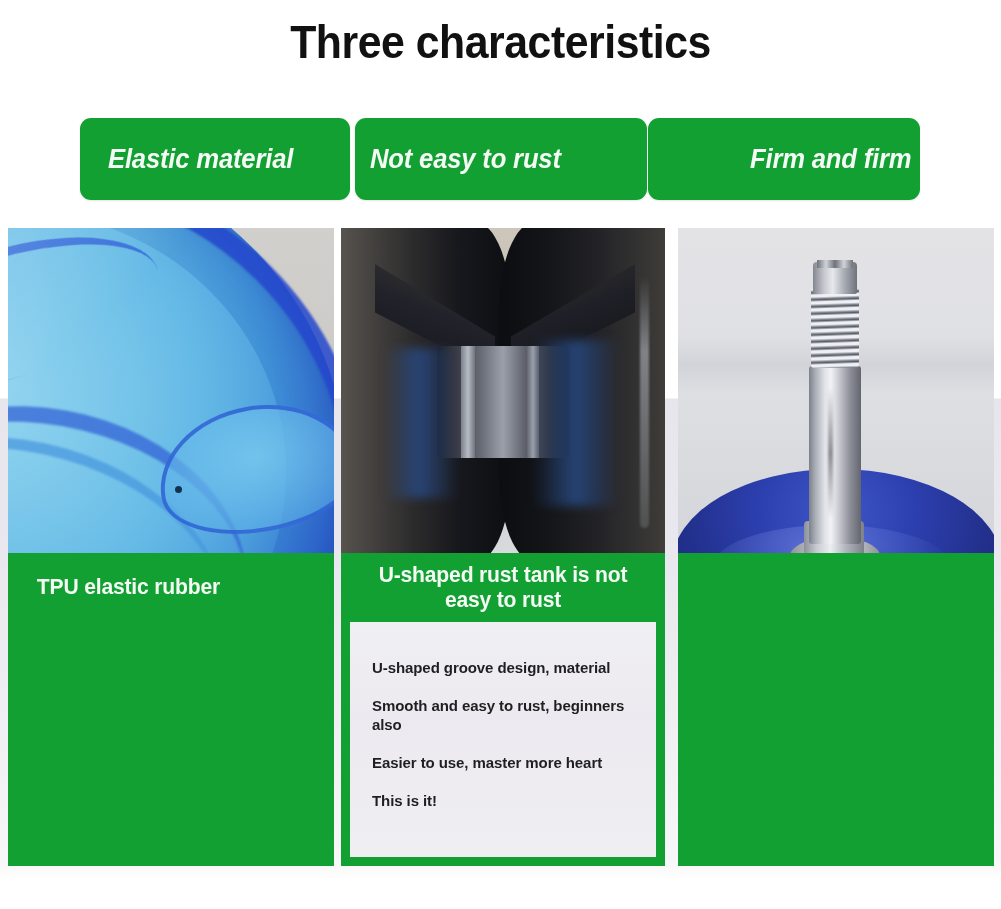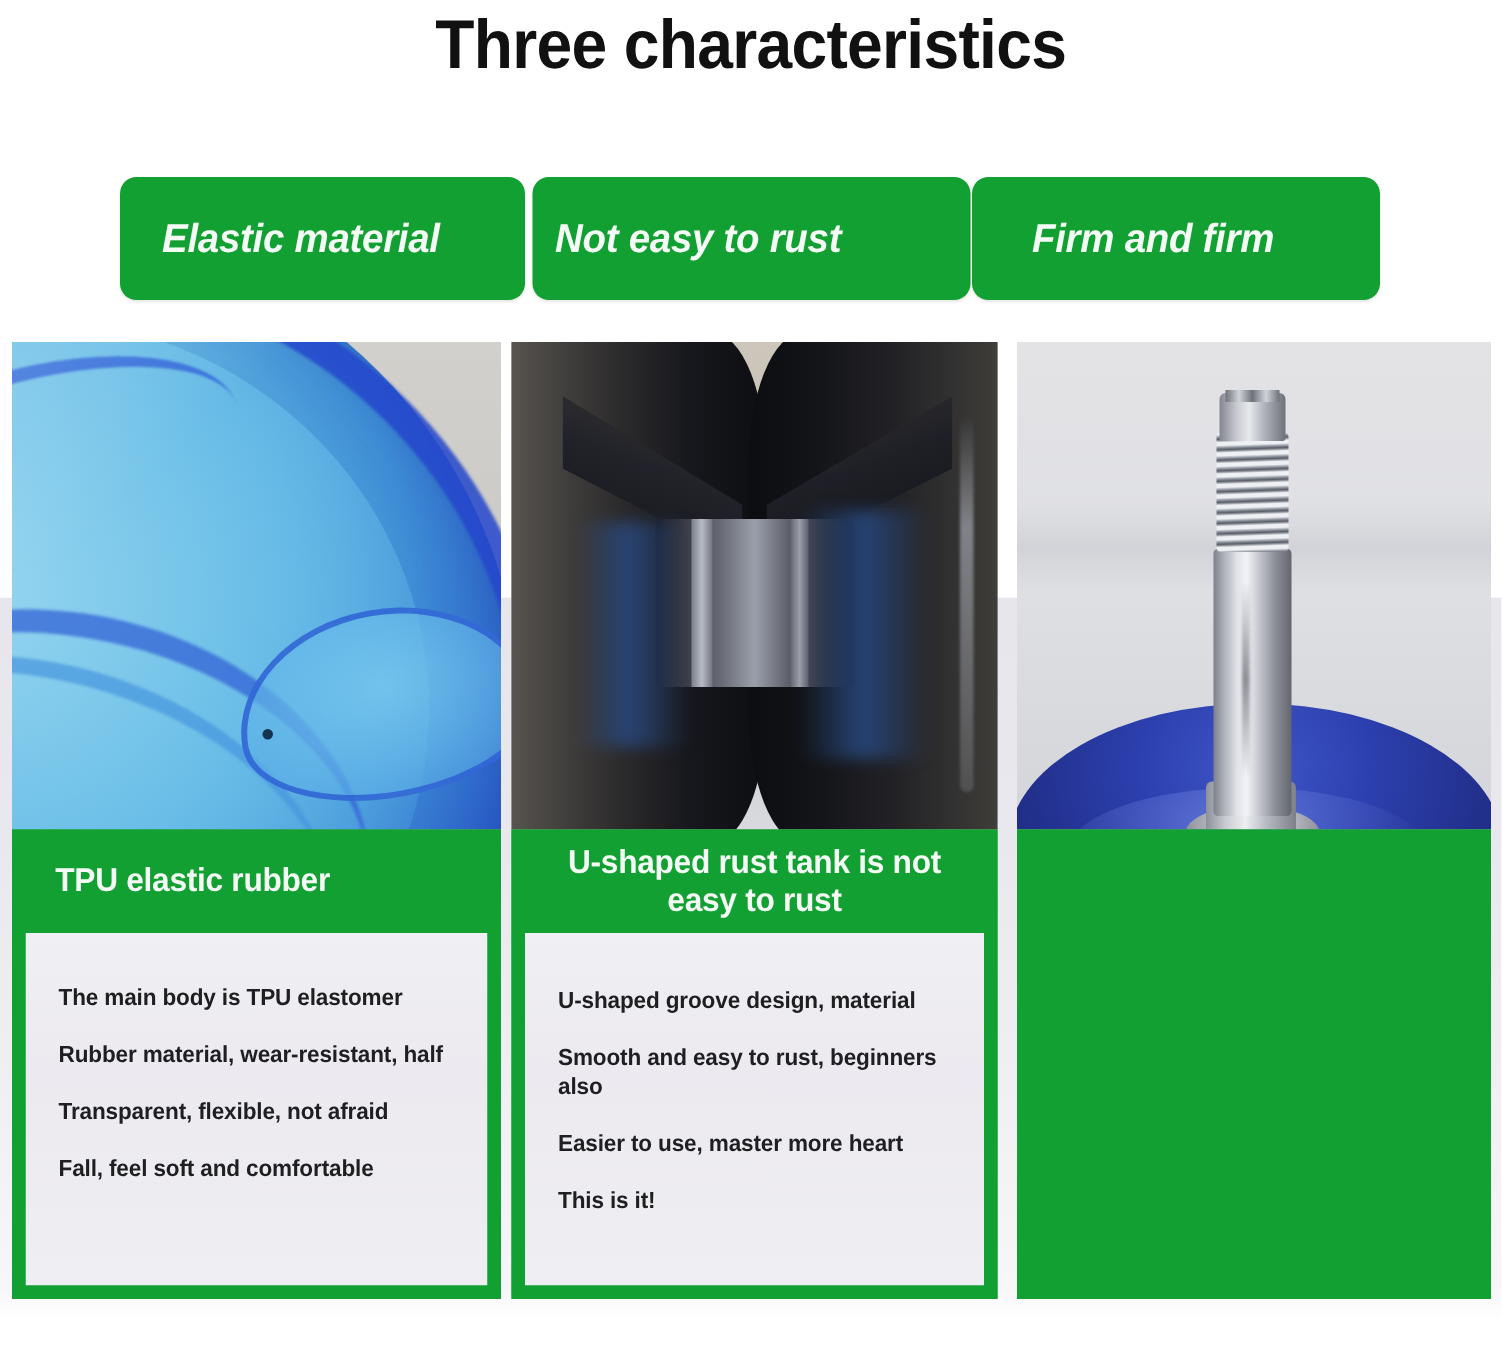--- a/index.html
+++ b/index.html
@@ -14,21 +14,21 @@
   
   .page{
     position:absolute;inset:0;
     background:linear-gradient(to bottom,
        #ffffff 0px, #ffffff 398px,
        #e7e6ec 399px, #e9e8ee 560px,
        #efeef2 700px, #f7f7f9 860px, #ffffff 880px, #ffffff 909px);
   }
 
   
-  .header{position:absolute;left:0;top:0;width:1001px;height:112px;}
+  .header{position:absolute;left:0;top:13px;width:1001px;height:112px;}
   .title{
     position:absolute;left:0;top:1px;width:1001px;
     text-align:center;
     font-size:46px;line-height:56px;
     font-weight:700;
     color:#111111;
     letter-spacing:-0.5px;
     transform:scaleX(0.93);
   }
   .subtitle{
@@ -55,21 +55,21 @@
     font-weight:700;
     letter-spacing:-0.2px;
     white-space:nowrap;
     transform:scaleX(0.95);
     transform-origin:left center;
   }
   .pill-1{left:80px;width:270px;}
   .pill-1 .pill-label{margin-left:28px;}
   .pill-2{left:355px;width:292px;}
   .pill-2 .pill-label{margin-left:15px;}
-  .pill-3{left:648px;width:272px;}
+  .pill-3{left:648px;width:272px;justify-content:flex-end;}
   .pill-3 .pill-label{margin-left:40px;}
 
   
   .cards{position:absolute;left:0;top:0;width:1001px;height:909px;}
   .card{position:absolute;top:228px;height:638px;}
   .card-1{left:8px;width:326px;}
   .card-2{left:341px;width:324px;}
   .card-3{left:678px;width:316px;}
 
   .photo{
@@ -324,26 +324,20 @@
       <div class="spoke-a"></div>
       <div class="arc-b"></div>
       <div class="arc-c"></div>
       <div class="petal"></div>
       <div class="petal-dot"></div>
       <div class="gloss"></div>
     </div>
     <div class="panel">
       <div class="panel-head left">
         <div class="panel-title">TPU elastic rubber</div>
-      </div>
-      <div class="panel-body">
-        <div class="bullet">The main body is TPU elastomer</div>
-        <div class="bullet">Rubber material, wear-resistant, half</div>
-        <div class="bullet">Transparent, flexible, not afraid</div>
-        <div class="bullet">Fall, feel soft and comfortable</div>
       </div>
     </div>
   </div>
 
   <div class="card card-2">
     <div class="photo ph2">
       <div class="topbg"></div>
       <div class="floor"></div>
       <div class="lwheel"></div>
       <div class="rwheel"></div>

